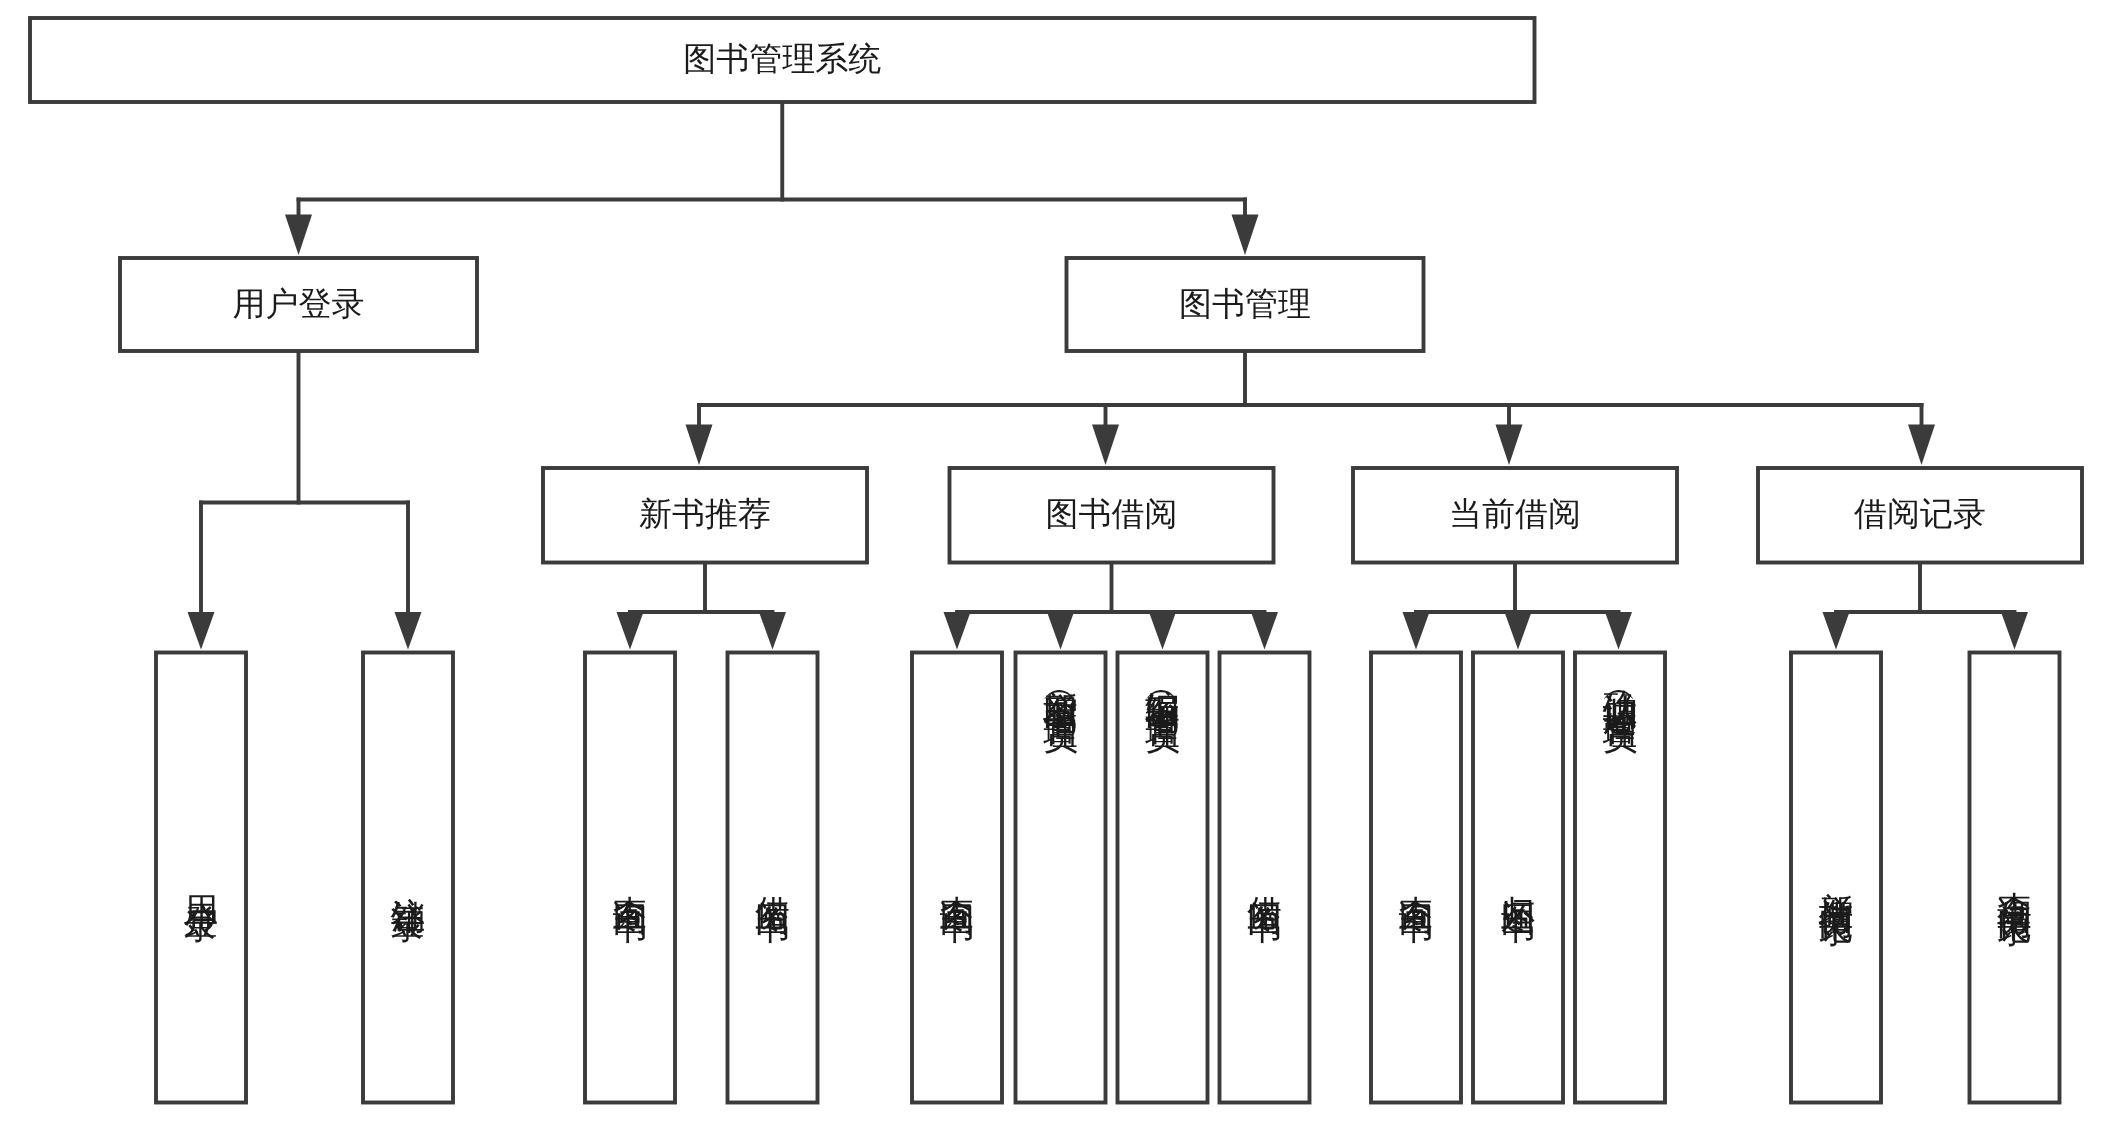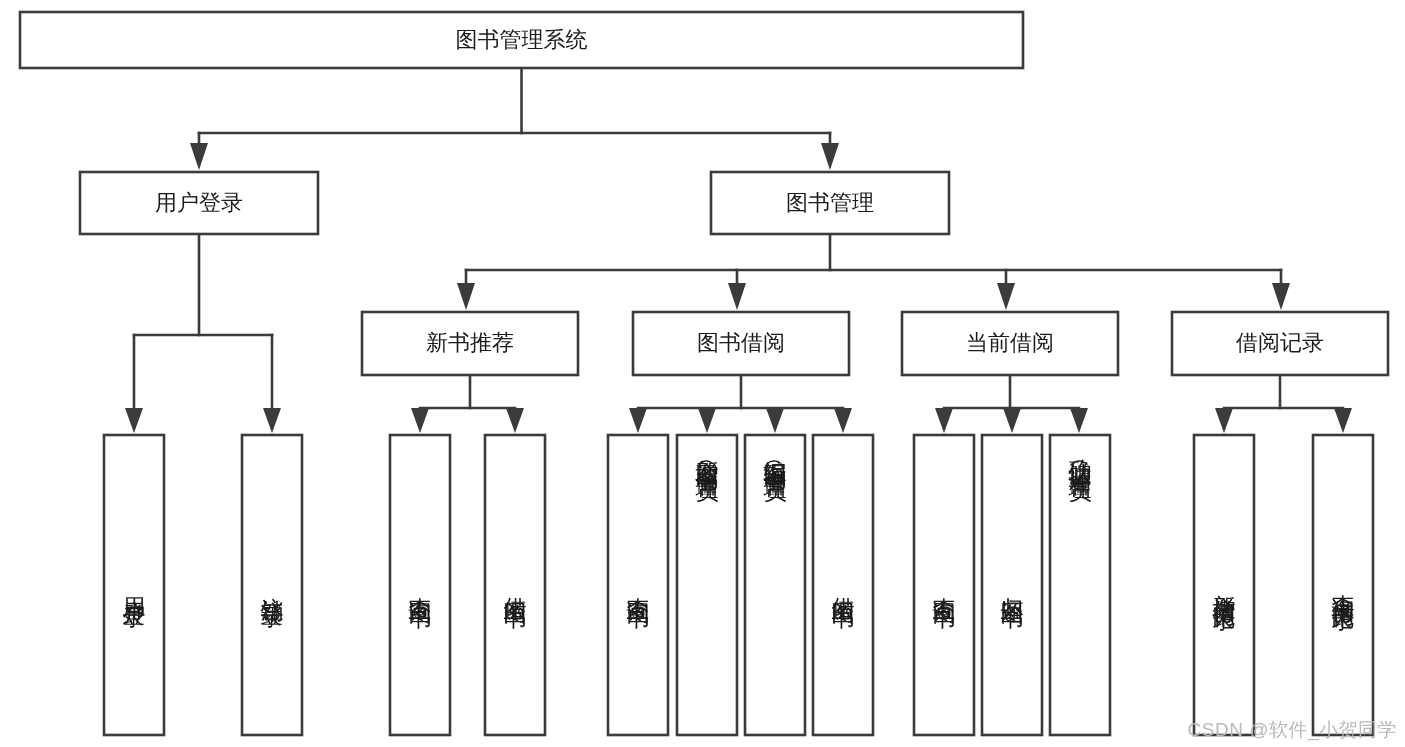--- a/index.html
+++ b/index.html
@@ -238,15 +238,14 @@
   <div class="leaf-label-wrap top-align" style="left:1050px; top:441px; width:60px; height:294px;">
     <span class="leaf-label">确认归还（管理员）</span>
   </div>
   <div class="leaf-label-wrap" style="left:1194px; top:435px; width:60px; height:300px;">
     <span class="leaf-label">新增借阅记录</span>
   </div>
   <div class="leaf-label-wrap" style="left:1313px; top:435px; width:60px; height:300px;">
     <span class="leaf-label">查询借阅记录</span>
   </div>
 
-  <div id="watermark">CSDN @软件_小贺同学</div>
 
 </div>
 
 </body></html>

